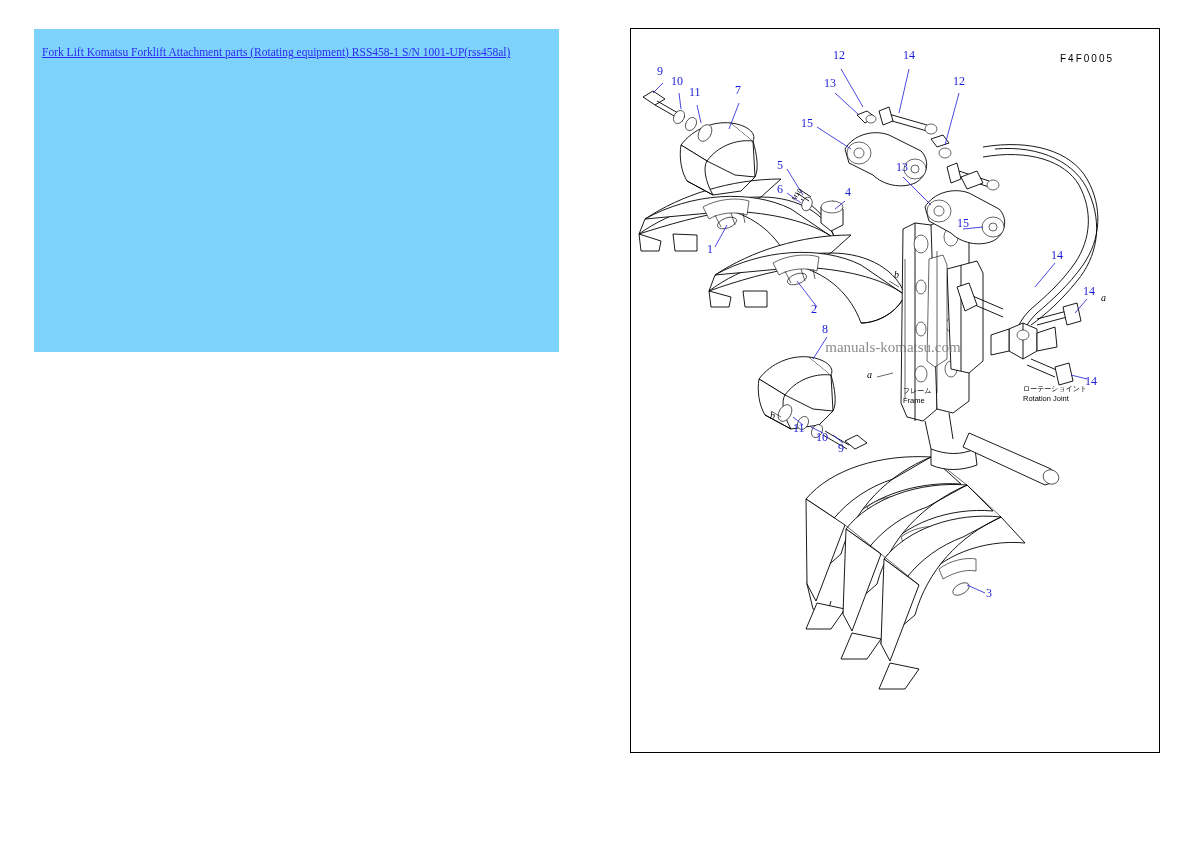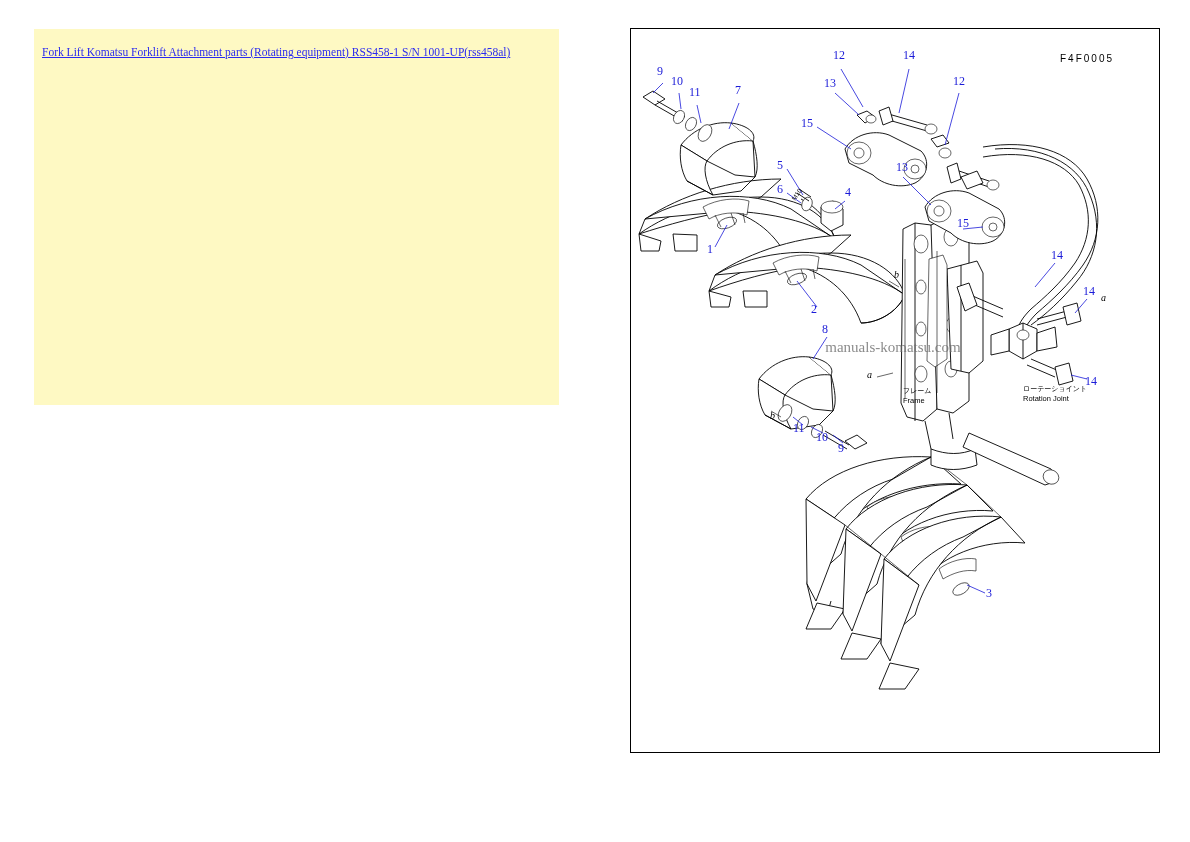--- a/index.html
+++ b/index.html
@@ -14,22 +14,22 @@
     font-family: "Liberation Serif", serif;
     overflow: hidden;
   }
 
   
   #left-panel {
     position: absolute;
     left: 34px;
     top: 29px;
     width: 525px;
-    height: 376px;
-    background: #fef9c3;
+    height: 323px;
+    background: #7dd3fc;
     overflow: hidden;
   }
   #breadcrumb-link {
     display: block;
     position: absolute;
     left: 8px;
     top: 17px;
     width: 510px;
     color: #2a2af0;
     font-family: "Liberation Serif", serif;

